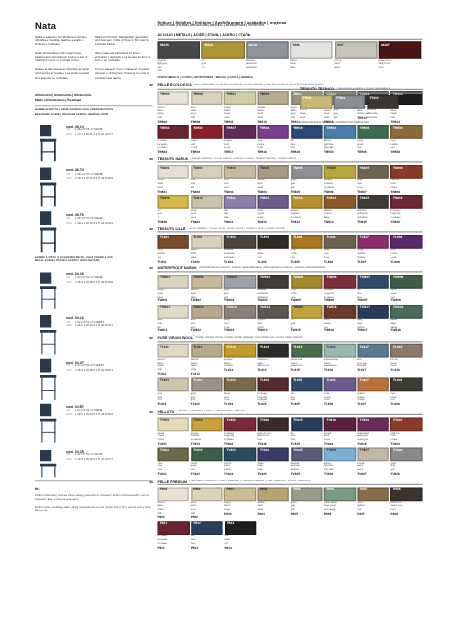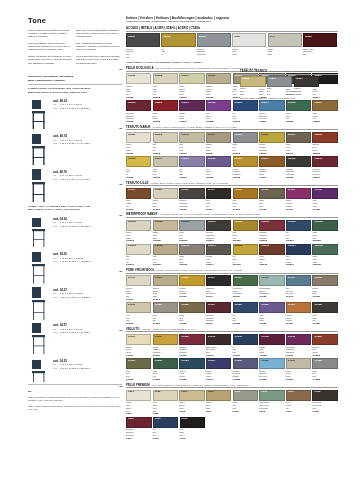--- a/index.html
+++ b/index.html
@@ -117,21 +117,21 @@
 
   .tiny-note { font-size:1.9px; color:#444; line-height:1.5; margin-top:1px; }
 </style>
 </head>
 <body>
 
 <div class="page">
 
   <div class="left-col">
 
-    <div class="prod-title">Tone</div>
+    <div class="prod-title">Nata</div>
 
     <div class="desc-grid">
       <div class="desc-col">
         <div class="desc-p">Sedia e sgabello con struttura in acciaio, imbottita e rivestita. Gambe a scatto o finitura in contrasto.</div>
         <div class="desc-p">Chair and barstool with metal frame, padded and upholstered. Flying or bar in matching colour or contrast colour.</div>
         <div class="desc-p">Chaise et tabouret avec structure en acier, rembourrée et revêtue. Les pieds peuvent être assortis ou contraste.</div>
       </div>
       <div class="desc-col">
         <div class="desc-p">Stuhl und Hocker. Stahlgestell, gepolstert und bezogen. Füße in Tone in Ton oder in Kontrast Farbe.</div>
         <div class="desc-p">Silla y taburete estructura en acero, embutido y lapizado. Los bordes en tono a tono o en contraste.</div>

